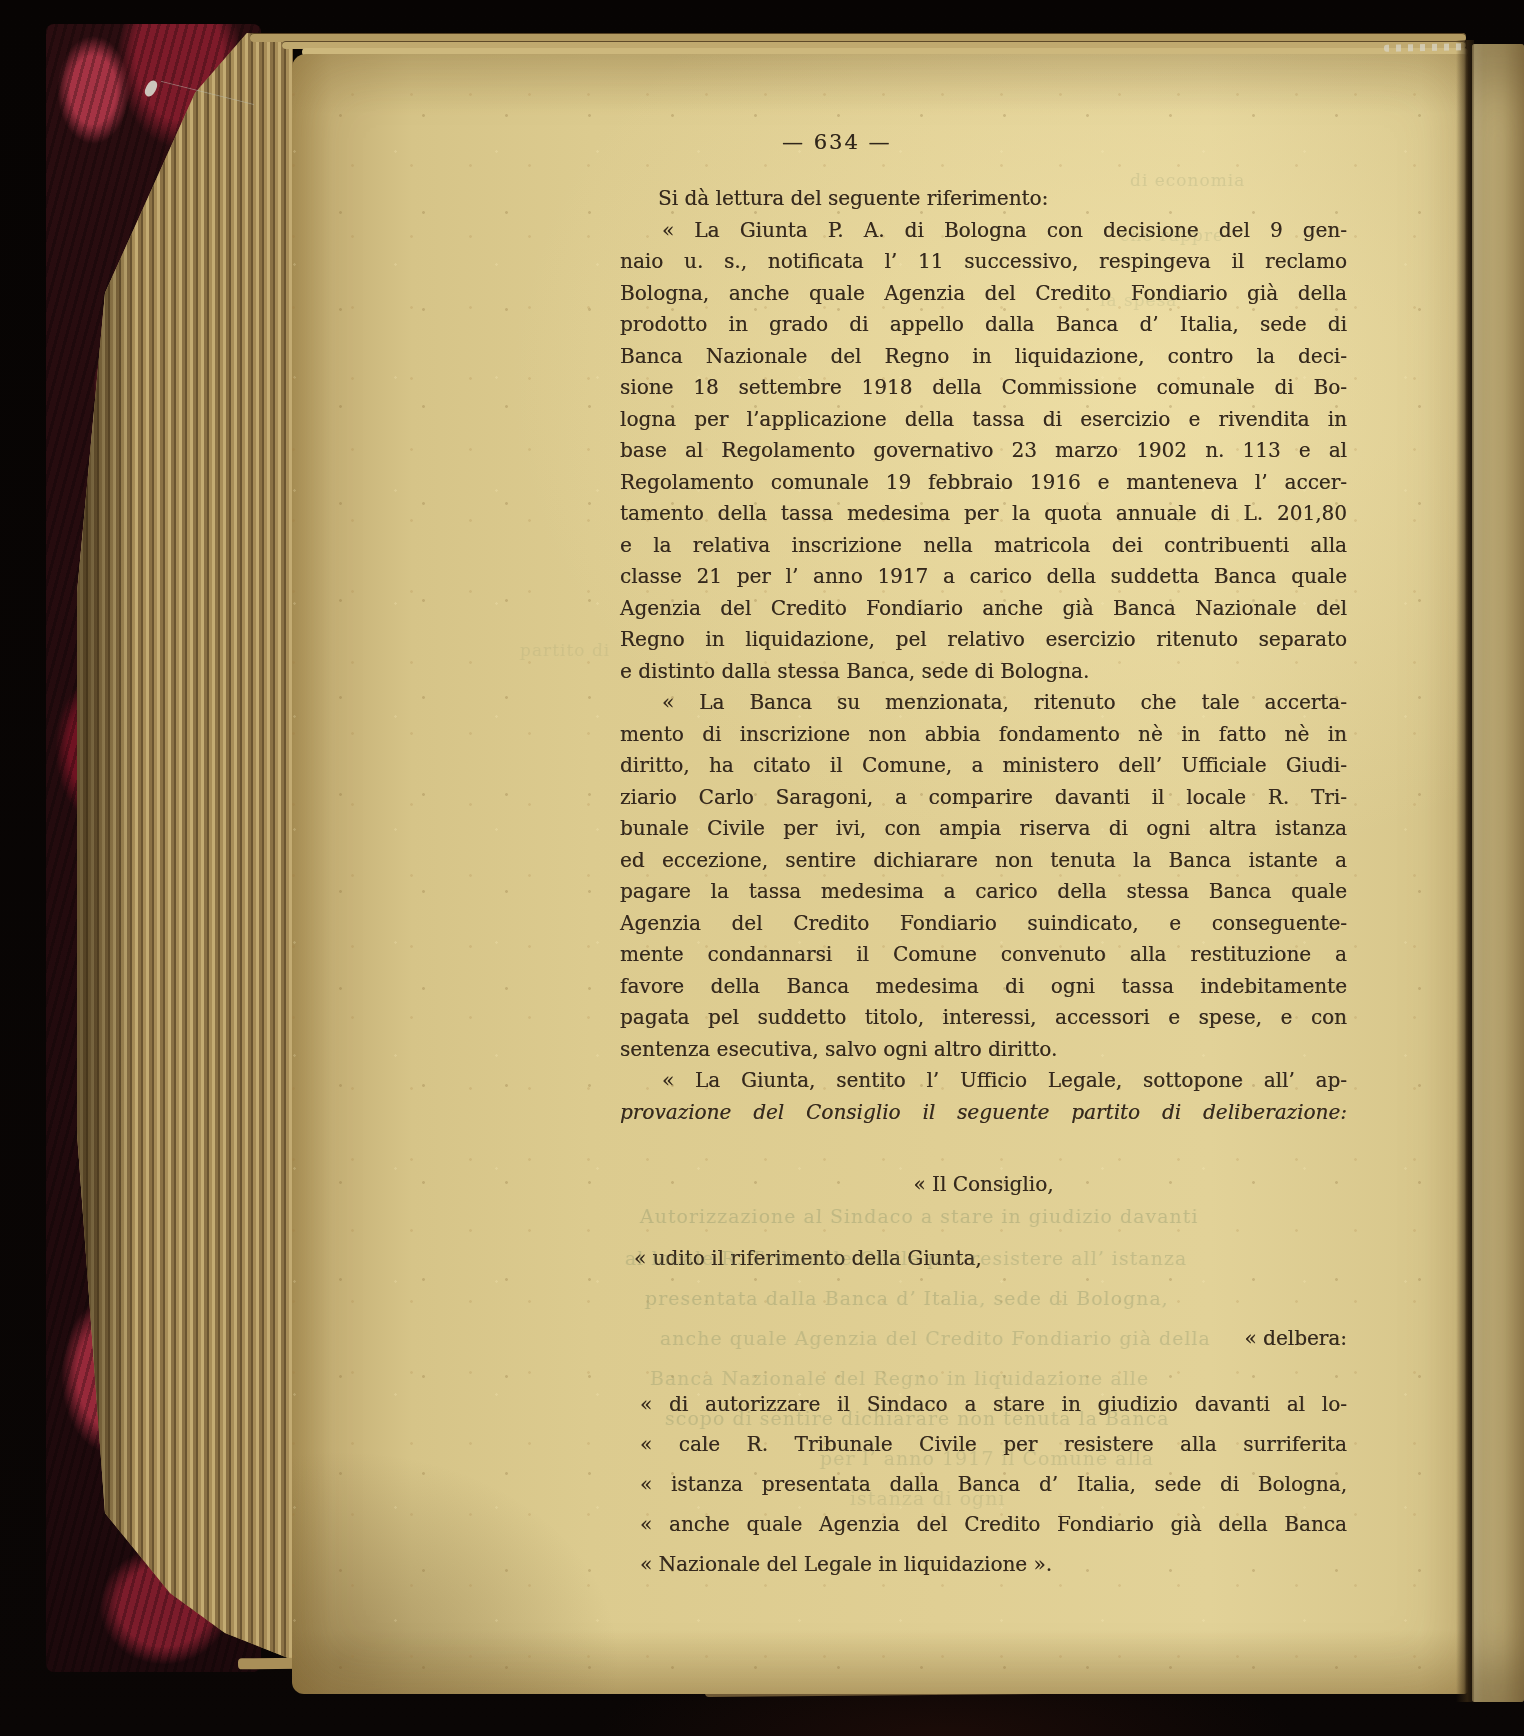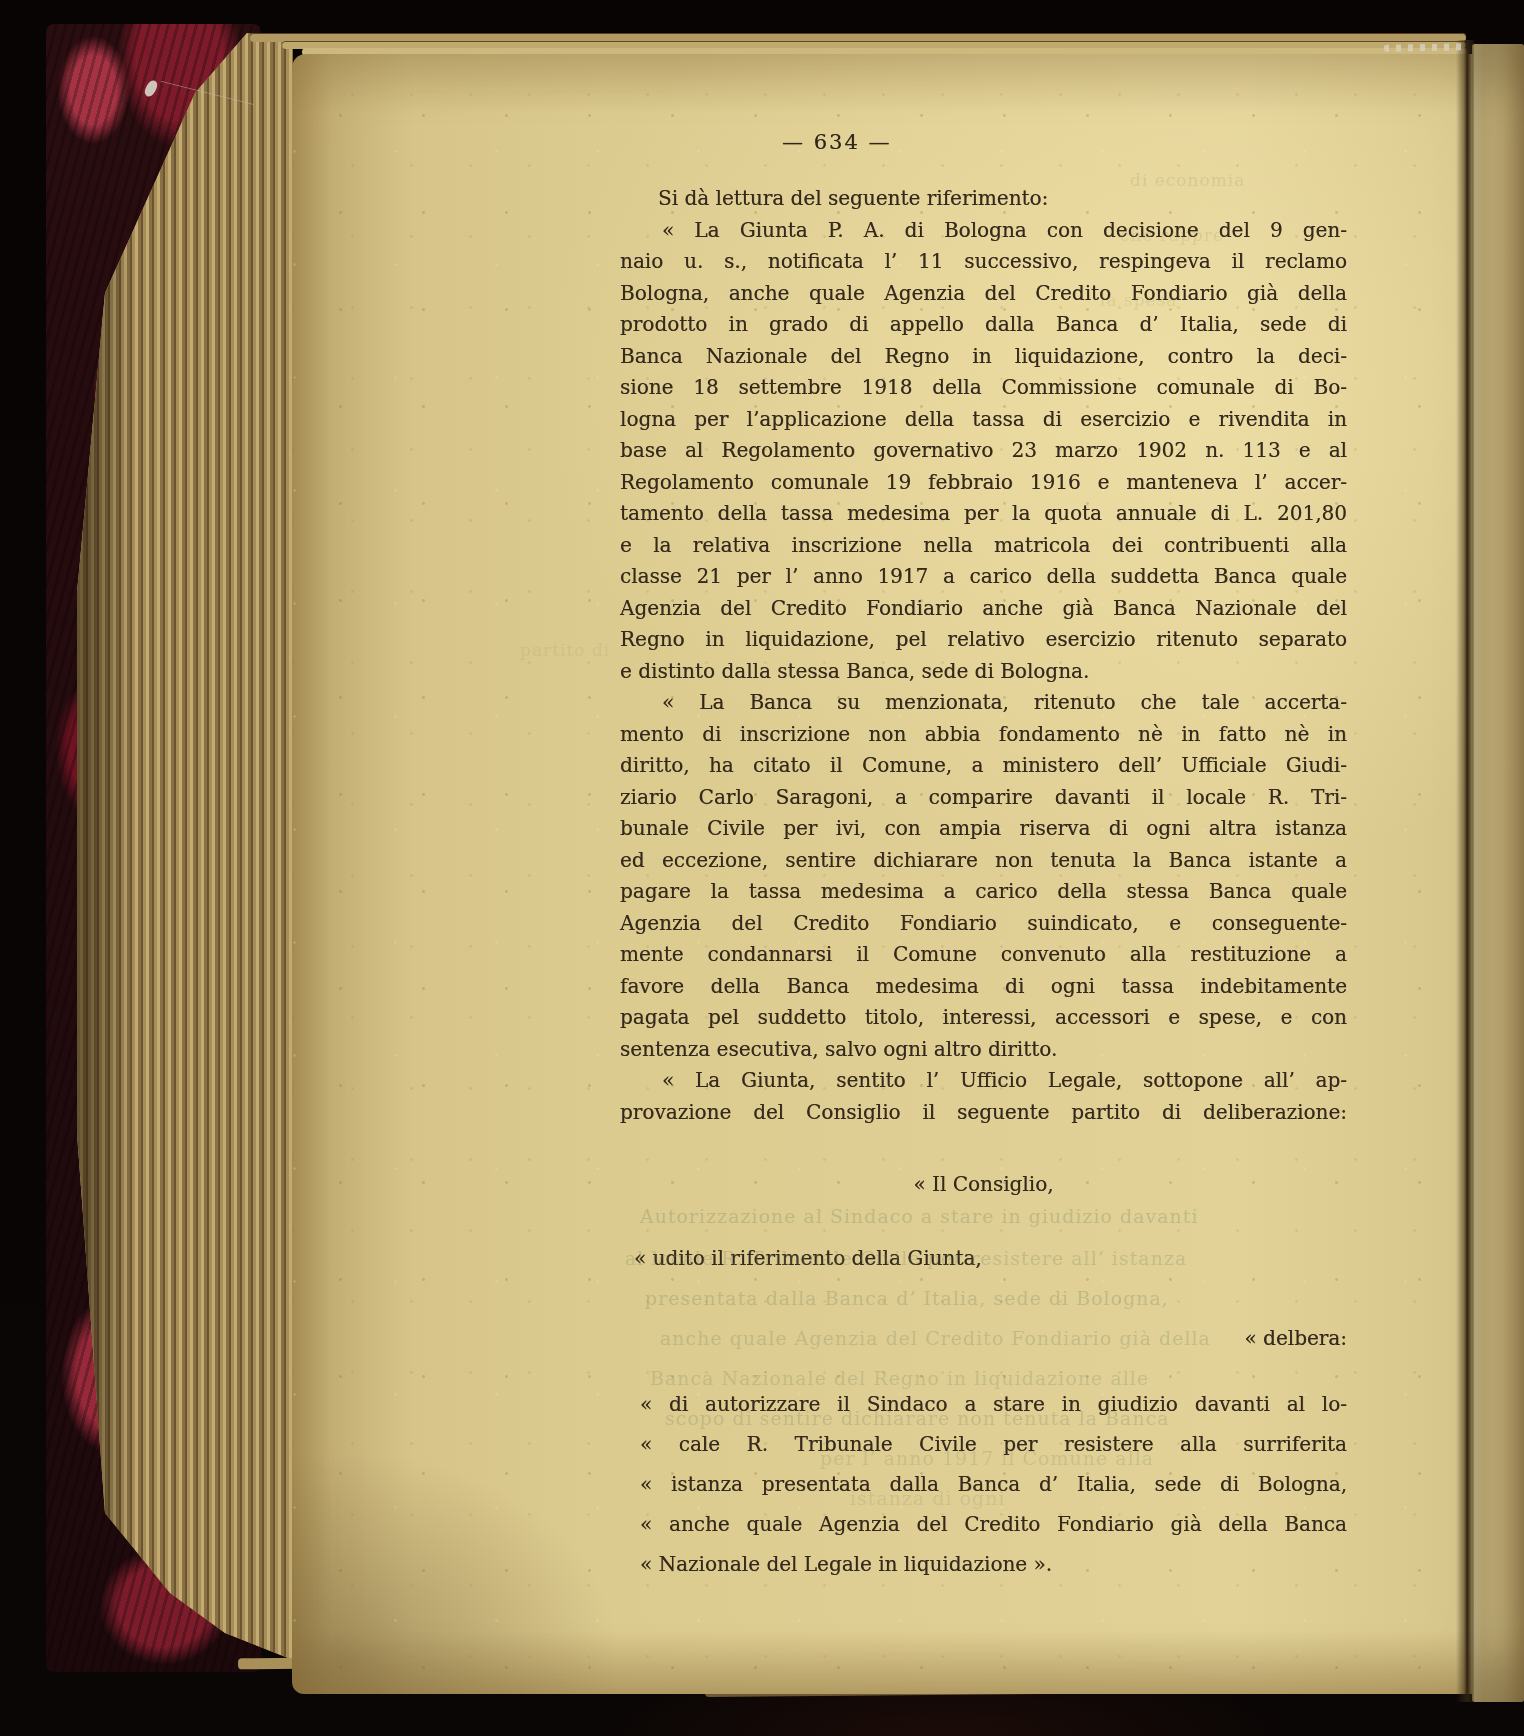--- a/index.html
+++ b/index.html
@@ -56,21 +56,20 @@
     border-radius:14px 4px 4px 12px;
     background:
       radial-gradient(900px 700px at 72% 20%, rgba(248,234,178,.5), transparent 70%),
       radial-gradient(400px 300px at 4% 98%, rgba(95,72,34,.38), transparent 70%),
       linear-gradient(180deg, rgba(146,120,66,.35) 0, rgba(0,0,0,0) 60px),
       linear-gradient(0deg, rgba(140,112,58,.45) 0, rgba(0,0,0,0) 64px),
       linear-gradient(90deg,#ab9257 0,#c5b076 40px,#d6c488 120px,#dccb8f 300px,
                       #e0cf94 55%,#e2d298 78%,#d8c78c 96%,#cbb77c 100%);
     box-shadow: inset 0 0 70px rgba(118,92,46,.22);
     color:#35291d;
-    padding-left:36px;
   }
   .page::before{ 
     content:"";position:absolute;inset:0;border-radius:inherit;pointer-events:none;
     background-image:
       radial-gradient(rgba(120,88,40,.28) 1px, transparent 1.6px),
       radial-gradient(rgba(164,120,60,.22) 1px, transparent 1.5px),
       radial-gradient(rgba(255,244,200,.25) 1px, transparent 1.4px);
     background-size: 83px 97px, 59px 71px, 101px 113px;
     background-position: 7px 13px, 31px 5px, 53px 41px;
     opacity:.8;
@@ -80,21 +79,21 @@
     color:#30261b;text-shadow:.3px .3px .4px rgba(46,32,18,.55);
   }
   .text-block{
     position:absolute;left:328px;top:129px;width:727px;
     font-size:20px;line-height:31.5px;
     text-shadow:.3px .3px .4px rgba(46,32,18,.55);
   }
   .intro{text-indent:38px;}
   .lines .tline{text-align:justify;text-align-last:justify;}
   .lines .tline:last-child{text-align-last:left;}
-  .lines.justify-all .tline:last-child{text-align-last:justify;}
+  .lines.justify-all .tline:last-child{text-align-last:justify;font-style:italic;}
   .para .tline:first-child{text-indent:42px;}
   .consiglio{margin-top:41px;text-align:center;}
   .udito{margin-top:42px;margin-left:14px;}
   .delibera{margin-top:49px;text-align:right;}
   .resolution{margin-top:29px;padding-left:20px;line-height:40px;}
   
   .ghost-line{
     position:absolute;color:#75855f;opacity:.26;filter:blur(.7px);
     font-size:19px;letter-spacing:1px;transform:skewX(-2deg);white-space:nowrap;
     pointer-events:none;

